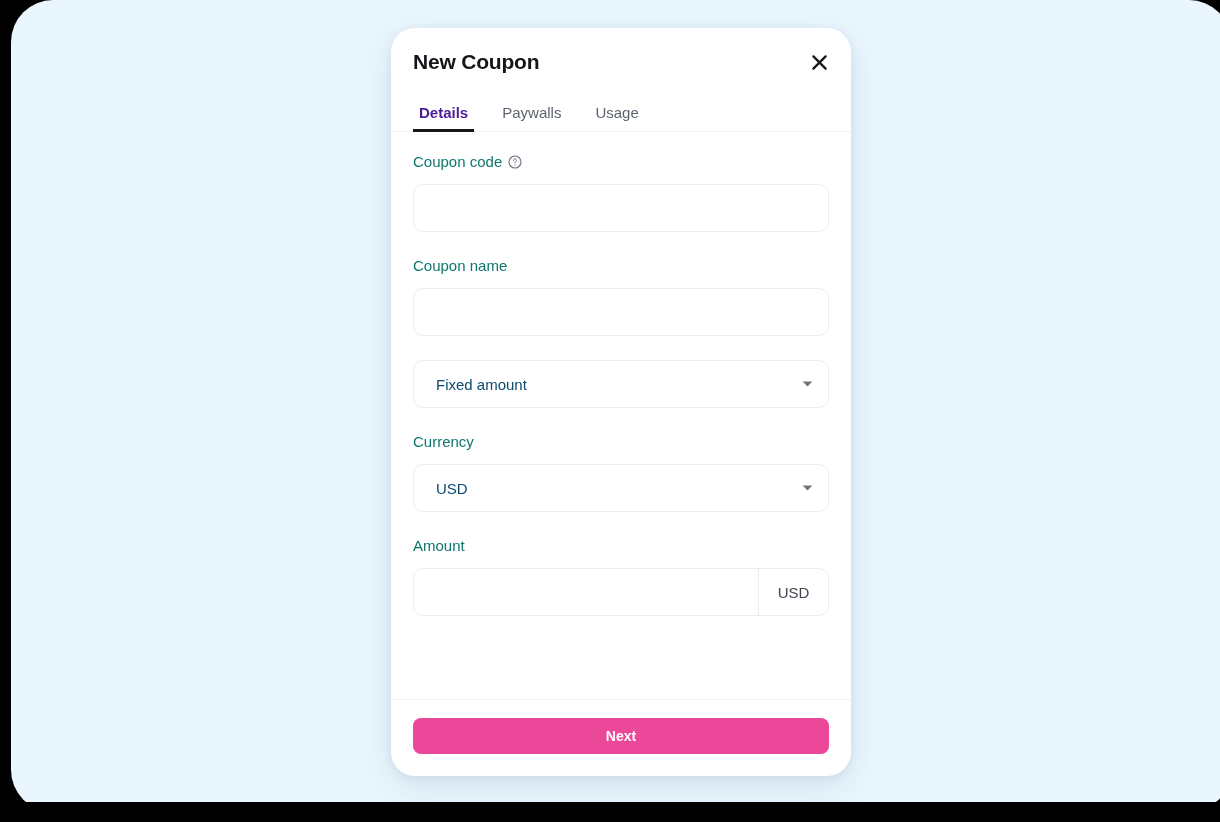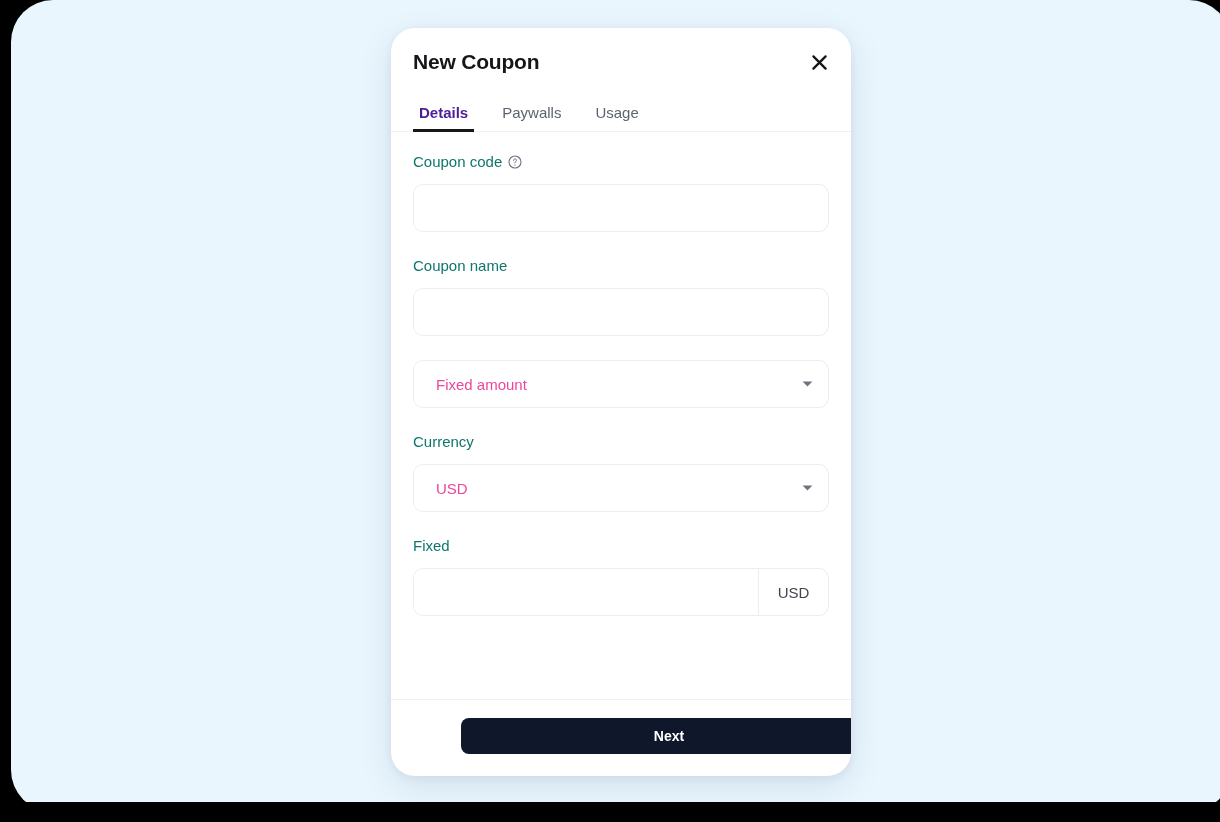--- a/index.html
+++ b/index.html
@@ -178,21 +178,21 @@
   .select-box {
     width: 100%;
     height: 48px;
     border: 1px solid #ebedf0;
     border-radius: 10px;
     background: #ffffff;
     padding: 0 38px 0 22px;
     display: flex;
     align-items: center;
     font-size: 15px;
-    color: #ec4899;
+    color: #0c4a6e;
     cursor: pointer;
     font-family: inherit;
     text-align: left;
   }
   .select-caret {
     position: absolute;
     right: 16px;
     top: 50%;
     transform: translateY(-50%);
     pointer-events: none;
@@ -231,29 +231,28 @@
 
   
   .modal-footer {
     flex: 0 0 auto;
     border-top: 1px solid #f0f1f3;
     padding: 18px 22px 22px 22px;
   }
   .primary-button {
     width: 100%;
     height: 36px;
-    background: #0f172a;
+    background: #ec4899;
     color: #ffffff;
     border: none;
     border-radius: 8px;
     font-size: 14px;
     font-weight: bold;
     font-family: inherit;
     cursor: pointer;
-    margin-left: 48px;
   }
 </style>
 </head>
 <body>
 
 <div class="page-canvas">
 
   <div class="modal">
 
     <div class="modal-header">
@@ -316,21 +315,21 @@
           <span class="select-caret">
             <svg width="11" height="8" viewBox="0 0 11 8">
                 <path d="M0.6 1.4 H10.4 L5.5 6.6 Z" fill="#6f757f"></path>
               </svg>
           </span>
         </div>
       </div>
 
       <div class="field-group">
         <div class="field-label">
-          <span>Fixed</span>
+          <span>Amount</span>
         </div>
         <div class="input-suffix-row">
           <input class="text-input" type="text" value="" style="">
           <div class="suffix-box">USD</div>
         </div>
       </div>
 
     </div>
 
     <div class="modal-footer">

